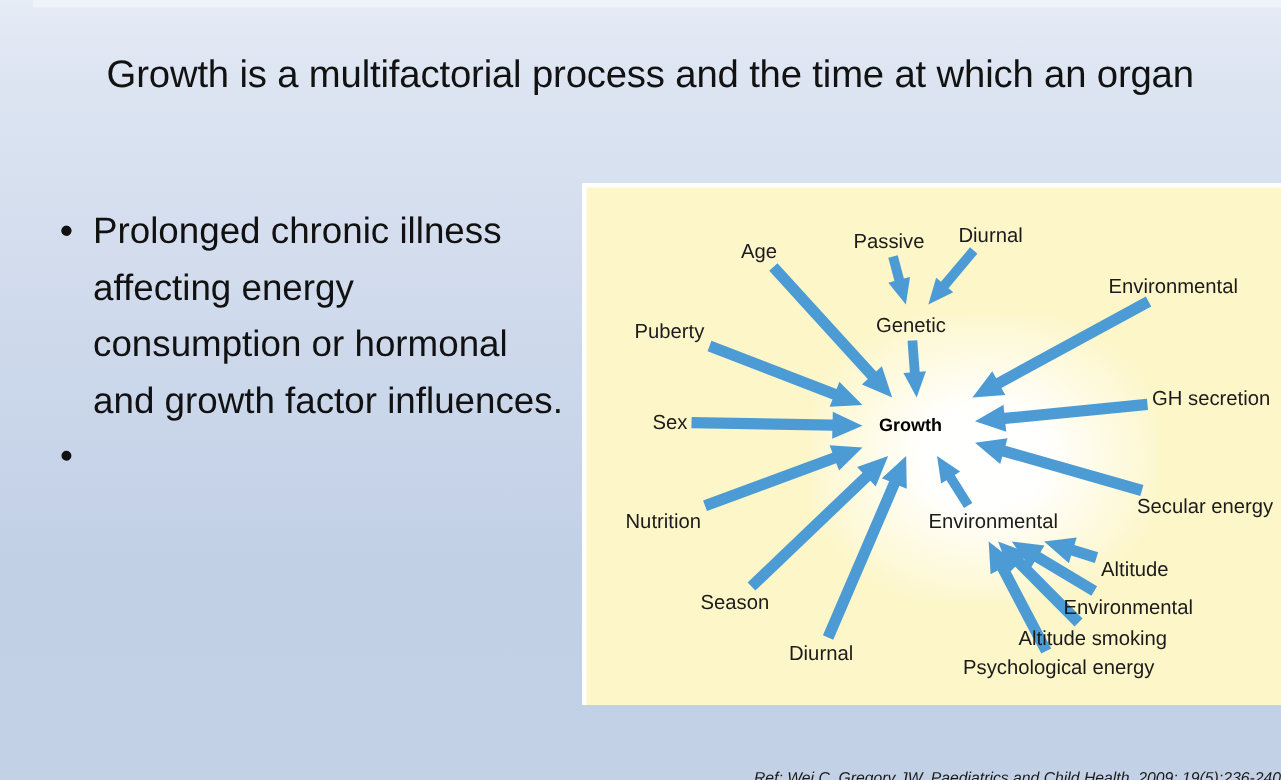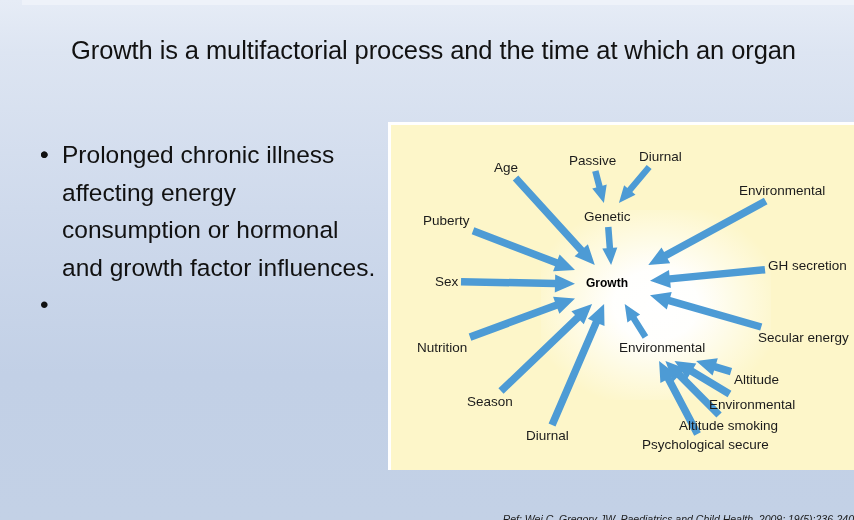--- a/index.html
+++ b/index.html
@@ -193,19 +193,19 @@
         <div class="dlabel" style="left: 44px; top: 149px;">Sex</div>
         <div class="dlabel center" style="left: 195px; top: 151px;">Growth</div>
         <div class="dlabel" style="left: 367px; top: 205px;">Secular energy</div>
         <div class="dlabel" style="left: 26px; top: 215px;">Nutrition</div>
         <div class="dlabel" style="left: 218px; top: 215px; margin-left: 10px;">Environmental</div>
         <div class="dlabel" style="left: 76px; top: 269px;">Season</div>
         <div class="dlabel" style="left: 343px; top: 247px;">Altitude</div>
         <div class="dlabel" style="left: 318px; top: 272px;">Environmental</div>
         <div class="dlabel" style="left: 288px; top: 293px;">Altitude smoking</div>
         <div class="dlabel" style="left: 135px; top: 303px;">Diurnal</div>
-        <div class="dlabel" style="left: 251px; top: 312px;">Psychological secure</div>
+        <div class="dlabel" style="left: 251px; top: 312px;">Psychological energy</div>
       </div>
   </div>
 
   <div id="reference">Ref: Wei C, Gregory JW. Paediatrics and Child Health. 2009; 19(5):236-240</div>
 
 </div>
 
 </body></html>

